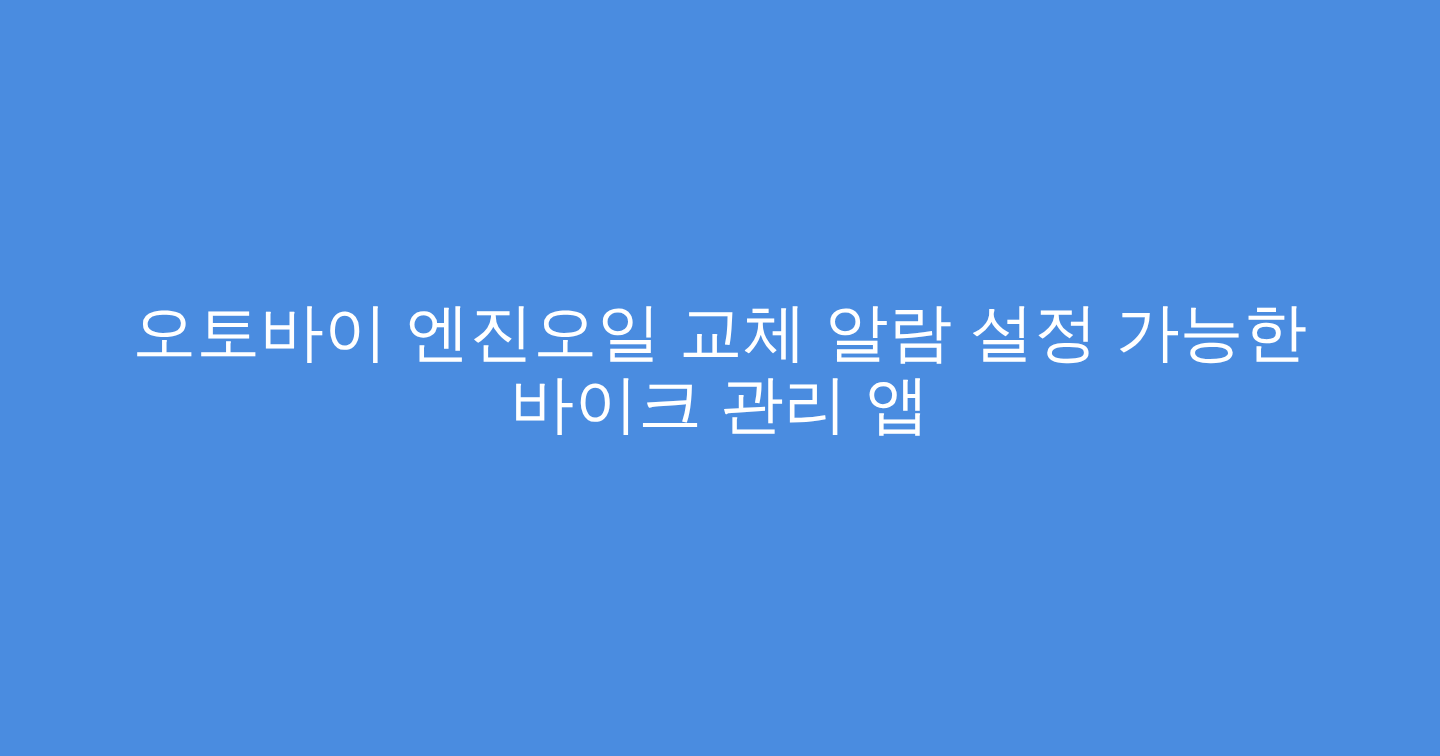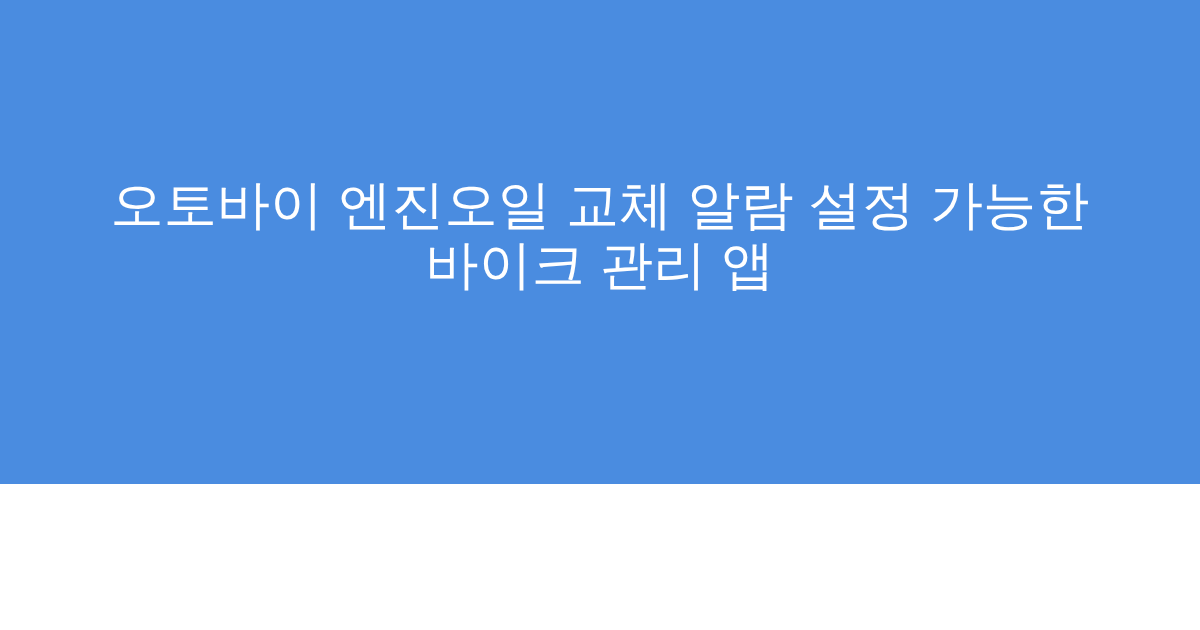--- a/index.html
+++ b/index.html
@@ -11,21 +11,21 @@
   body {
     width: 1200px;
     height: 630px;
     overflow: hidden;
     font-family: "Liberation Sans", "DejaVu Sans", sans-serif;
   }
 
   #og-card {
     position: relative;
     width: 1200px;
-    height: 484px;
+    height: 630px;
     box-sizing: border-box;
     display: flex;
     align-items: center;
     justify-content: center;
     background-color: #4a8ce0;
     overflow: hidden;
   }
 
   #title-block {
     width: 1060px;

